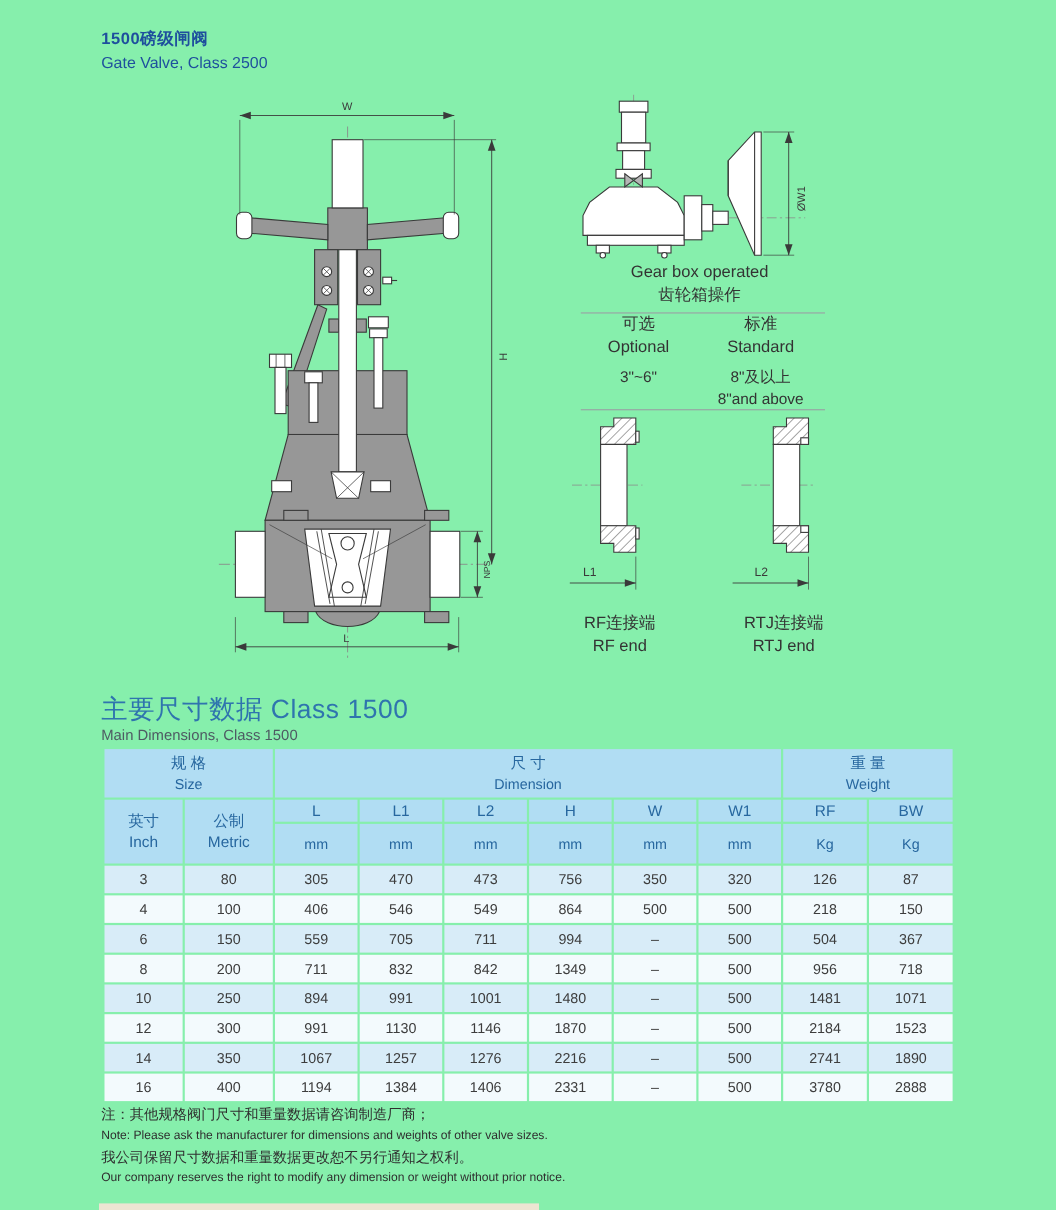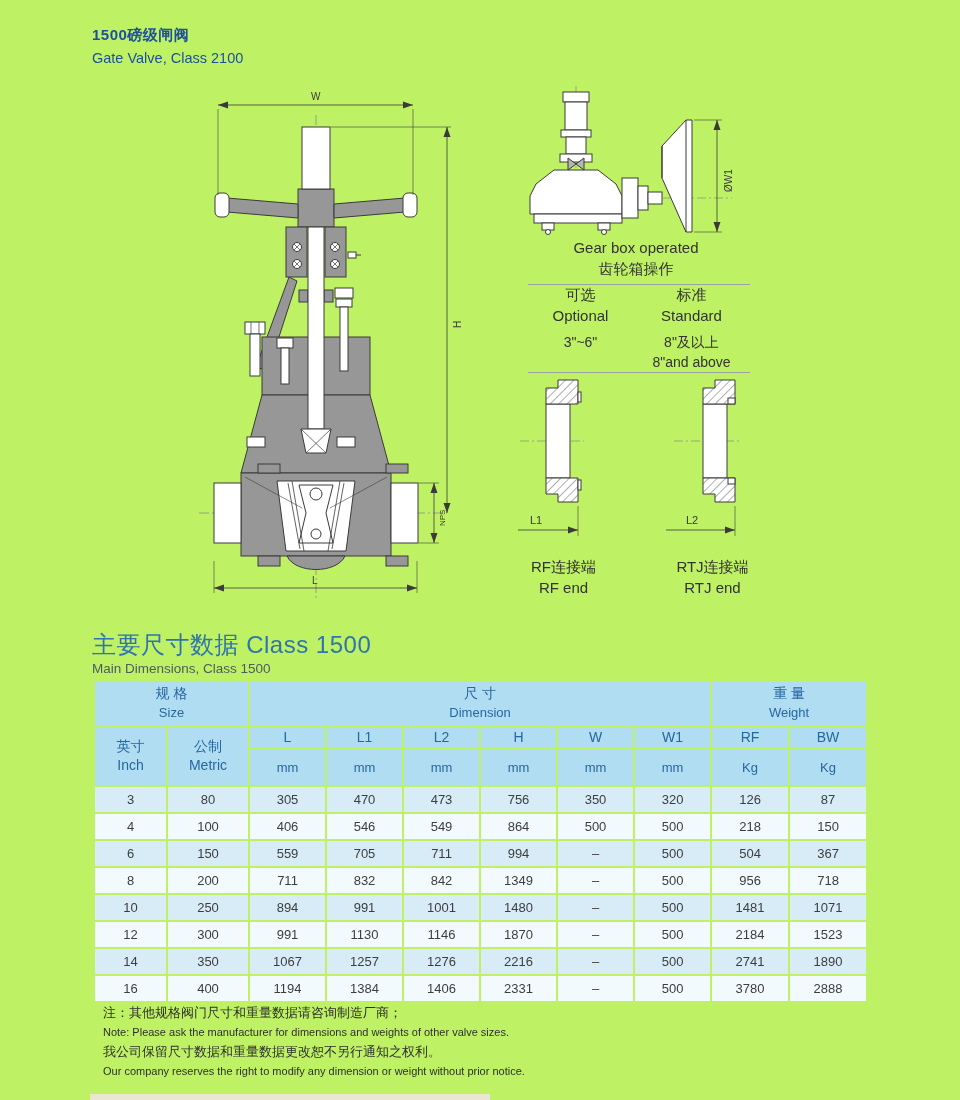--- a/index.html
+++ b/index.html
@@ -1,16 +1,16 @@
 <!DOCTYPE html>
 <html><head>
 <meta charset="utf-8">
 <style>
   html,body{margin:0;padding:0;background:#fff;}
-  .page{position:relative;width:960px;height:1100px;background:#bef264;overflow:hidden;
+  .page{position:relative;width:960px;height:1100px;background:#86efac;overflow:hidden;
         font-family:"Liberation Sans","DejaVu Sans",sans-serif;color:#333;}
   .abs{position:absolute;}
 
   
   .title-zh{font-size:15px;font-weight:bold;color:#1e4f9d;letter-spacing:.5px;}
   .title-en{font-size:14.5px;color:#1e4f9d;margin-top:5px;}
 
   .sec-title{font-size:24px;color:#2f74ae;letter-spacing:.5px;}
   .sec-sub{font-size:13.5px;color:#4e5b63;margin-top:0;}
 
@@ -29,35 +29,35 @@
   table.dim th{background:#b1ddf3;color:#27679f;}
   .g-row th{height:44px;font-size:14px;line-height:19px;}
   .g-row .en{font-size:13px;}
   .s-row th{height:20px;font-size:14px;}
   .s-row th.span2{font-size:14px;line-height:19px;margin-top:42px;}
   .u-row th{height:36px;font-size:13px;}
   tbody.data td{height:25px;font-size:13px;color:#3d3d3d;}
   tbody.data tr:nth-child(odd) td{background:#d8ecf8;}
   tbody.data tr:nth-child(even) td{background:#f3fafd;}
 
-  .notes{font-size:13px;color:#2f2f2f;line-height:19.5px;margin-left:11px;}
+  .notes{font-size:13px;color:#2f2f2f;line-height:19.5px;}
   .notes .en{font-size:11px;}
 
   .bottom-strip{background:#ece5d2;}
 
   svg text{font-family:"Liberation Sans","DejaVu Sans",sans-serif;fill:#3a3a3a;}
 </style>
 </head>
 <body>
 
 <div class="page">
 
   <div class="abs" style="left:92px;top:26px;">
     <div class="title-zh">1500磅级闸阀</div>
-    <div class="title-en">Gate Valve, Class 2100</div>
+    <div class="title-en">Gate Valve, Class 2500</div>
   </div>
 
   <svg class="abs" style="left:95px;top:85px;" width="372" height="525" viewBox="0 0 372 525">
     <g stroke="#3a3a3a" stroke-width="1" fill="none">
 
       <line x1="221" y1="30" x2="221" y2="514" stroke="#8a8a8a" stroke-width="0.8" stroke-dasharray="10 3 2 3"></line>
       <line x1="104" y1="428" x2="352" y2="428" stroke="#8a8a8a" stroke-width="0.8" stroke-dasharray="10 3 2 3"></line>
 
       <g fill="#979797">
         <rect x="203" y="104" width="36" height="38"></rect>

